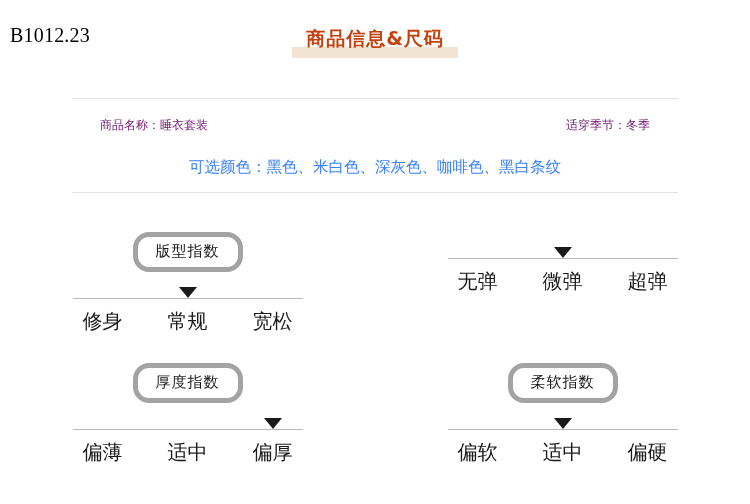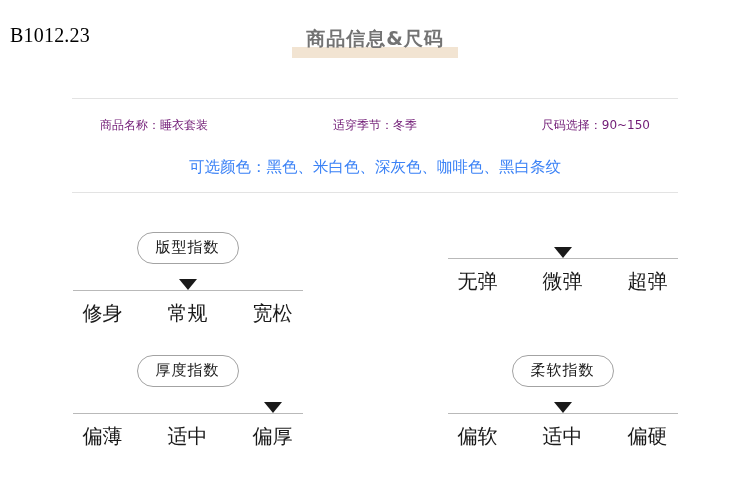--- a/index.html
+++ b/index.html
@@ -28,21 +28,21 @@
     left: 0;
     right: 0;
     top: 22px;
     display: flex;
     justify-content: center;
   }
   .title {
     position: relative;
     font-size: 19px;
     font-weight: bold;
-    color: #737373;
+    color: #c2410c;
     padding: 4px 14px 9px 14px;
     letter-spacing: 1px;
   }
   .title-hl {
     position: absolute;
     left: 0;
     right: 0;
     bottom: 3px;
     height: 11px;
     background: #f2e4d2;
@@ -95,21 +95,21 @@
   .idx-block {
     width: 50%;
     box-sizing: border-box;
     padding: 0 0 0 0;
     margin-bottom: 28px;
     display: flex;
     flex-direction: column;
     align-items: center;
   }
   .pill {
-    border: 1px solid #a3a3a3;
+    border: 5px solid #a3a3a3;
     border-radius: 16px;
     padding: 5px 18px 6px 18px;
     font-size: 15px;
     color: #1a1a1a;
     background: #fff;
     letter-spacing: 1px;
   }
   .scale {
     margin-top: 26px;
     width: 230px;
@@ -158,23 +158,20 @@
 <div class="info-block">
   <div class="divider"></div>
   <div class="info-rows">
     <div class="info-row-1">
       <div class="info-cell">
         <span>商品名称：</span><span>睡衣套装</span>
       </div>
       <div class="info-cell">
         <span>适穿季节：</span><span>冬季</span>
       </div>
-      <div class="info-cell">
-        <span>尺码选择：</span><span>90~150</span>
-      </div>
     </div>
     <div class="info-row-2">
       <span>可选颜色：</span><span>黑色、米白色、深灰色、咖啡色、黑白条纹</span>
     </div>
   </div>
   <div class="divider"></div>
 </div>
 
 <div class="idx-area">
   <div class="idx-grid">

